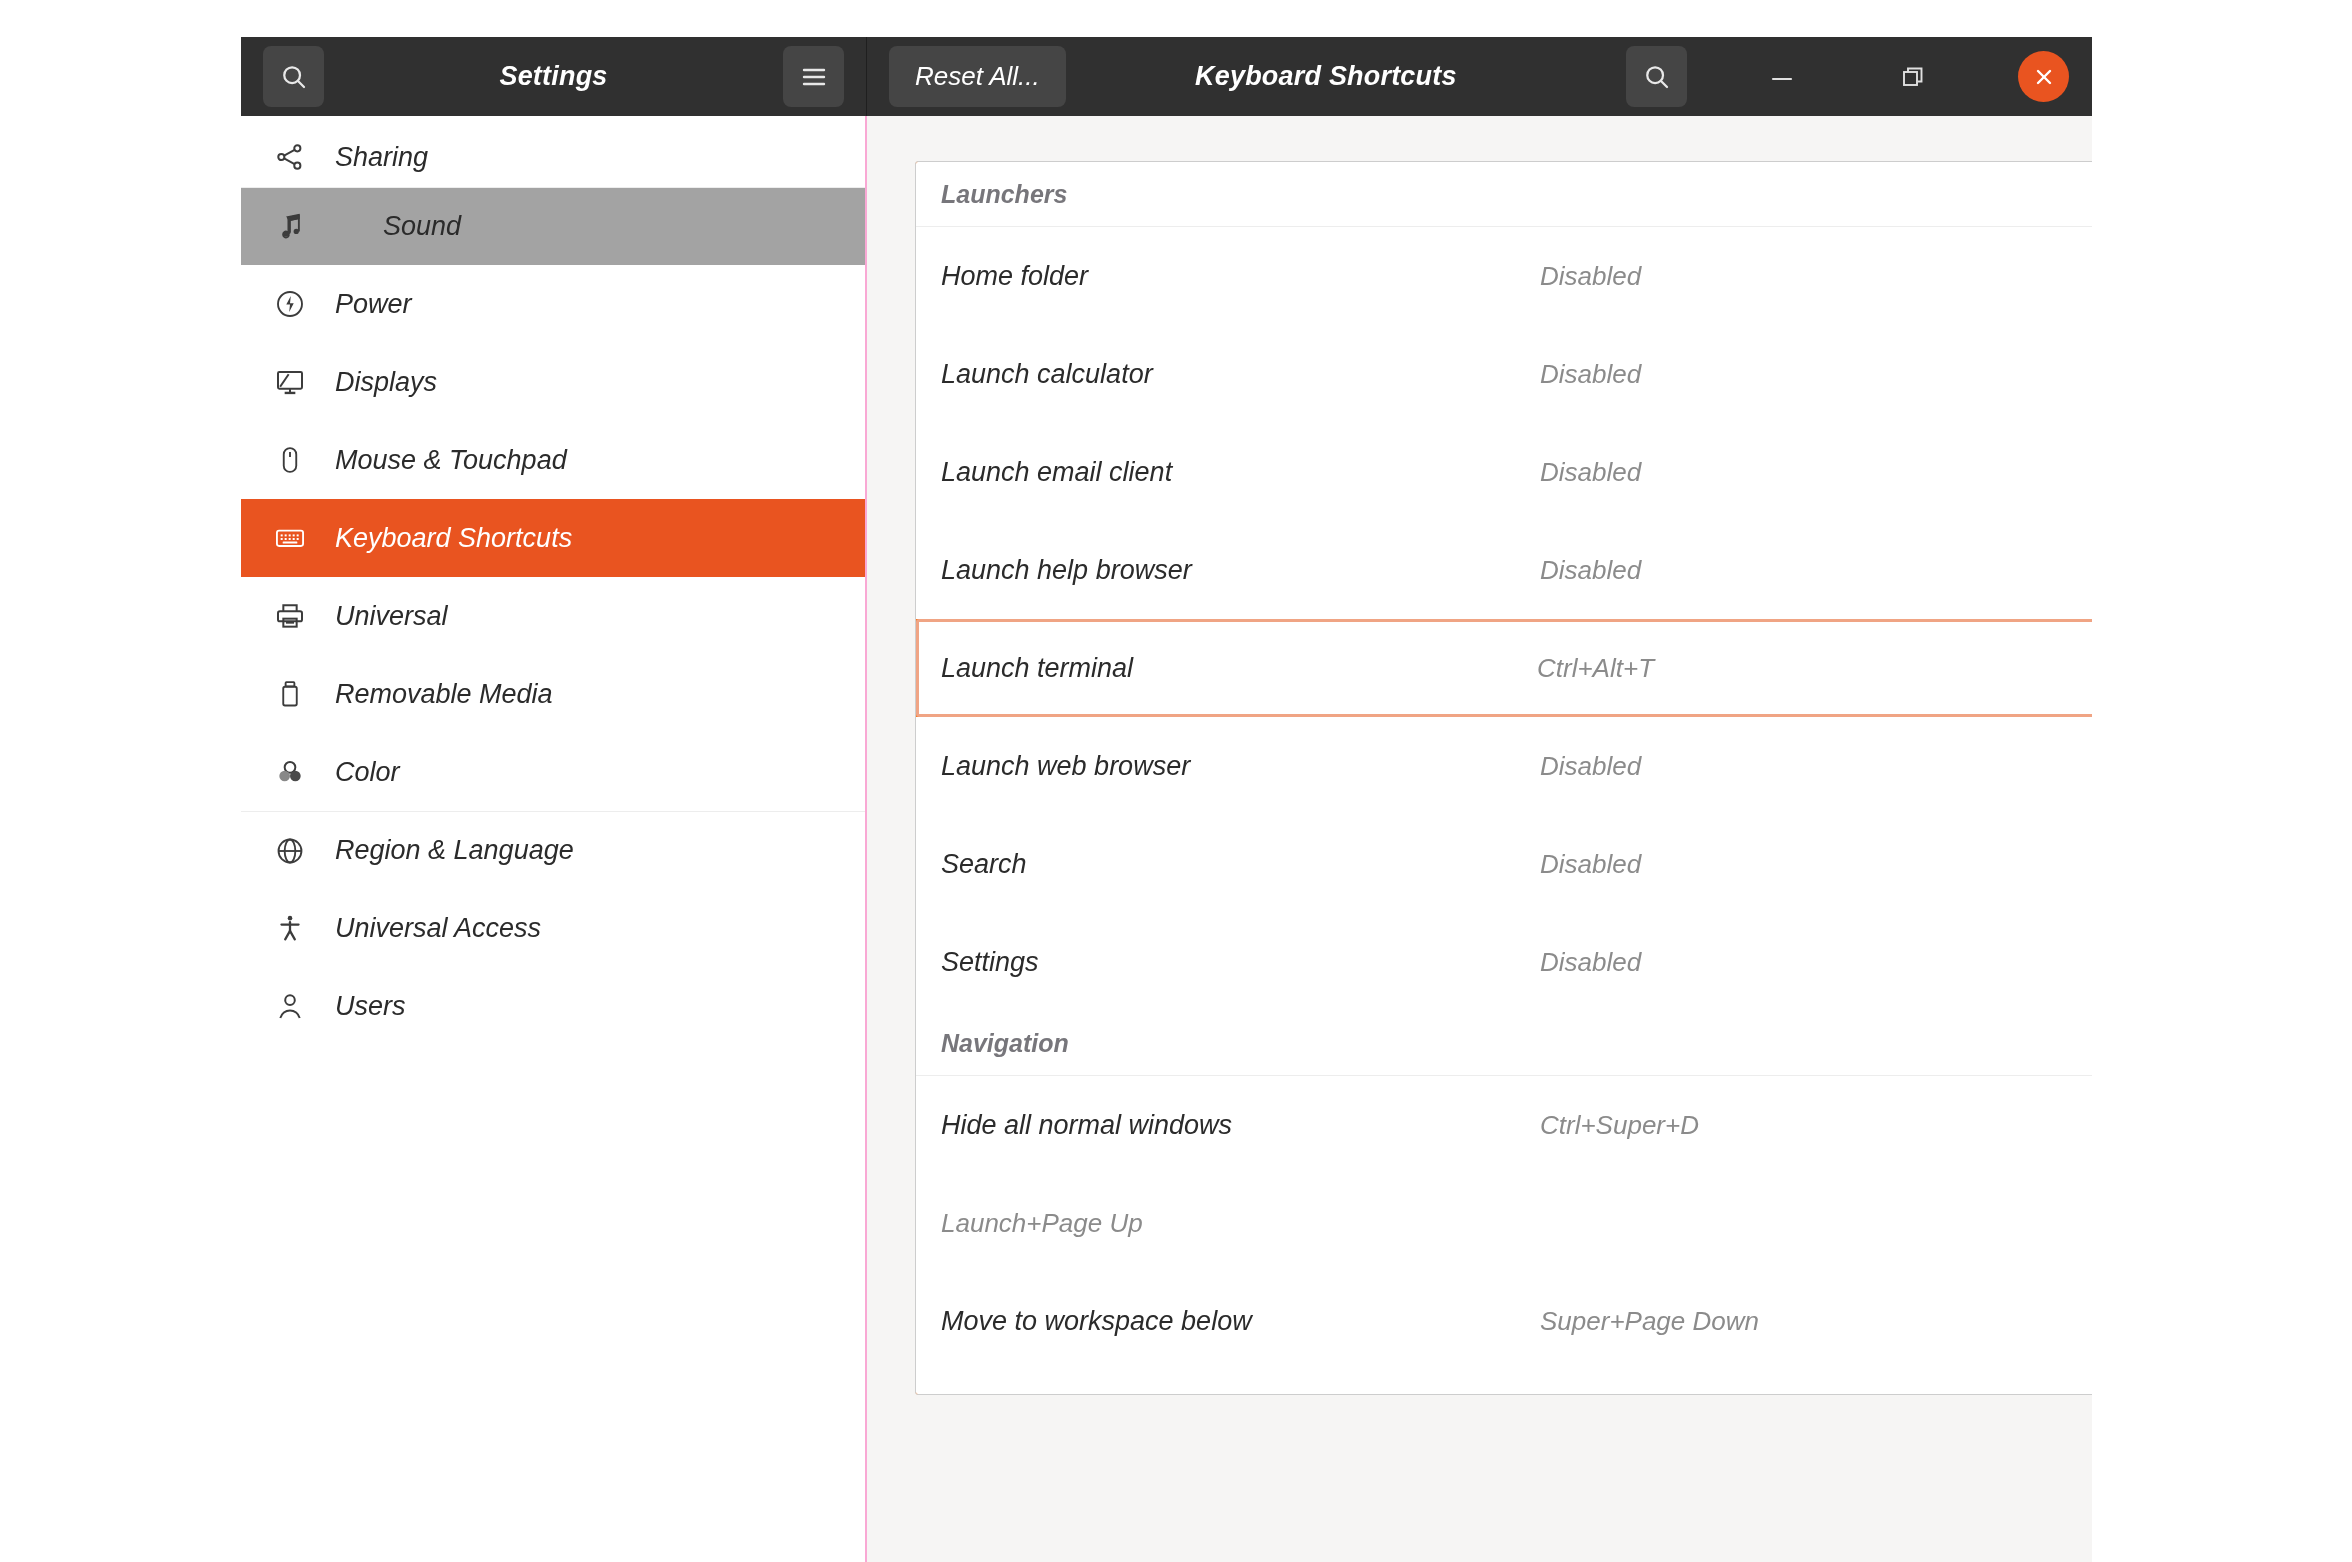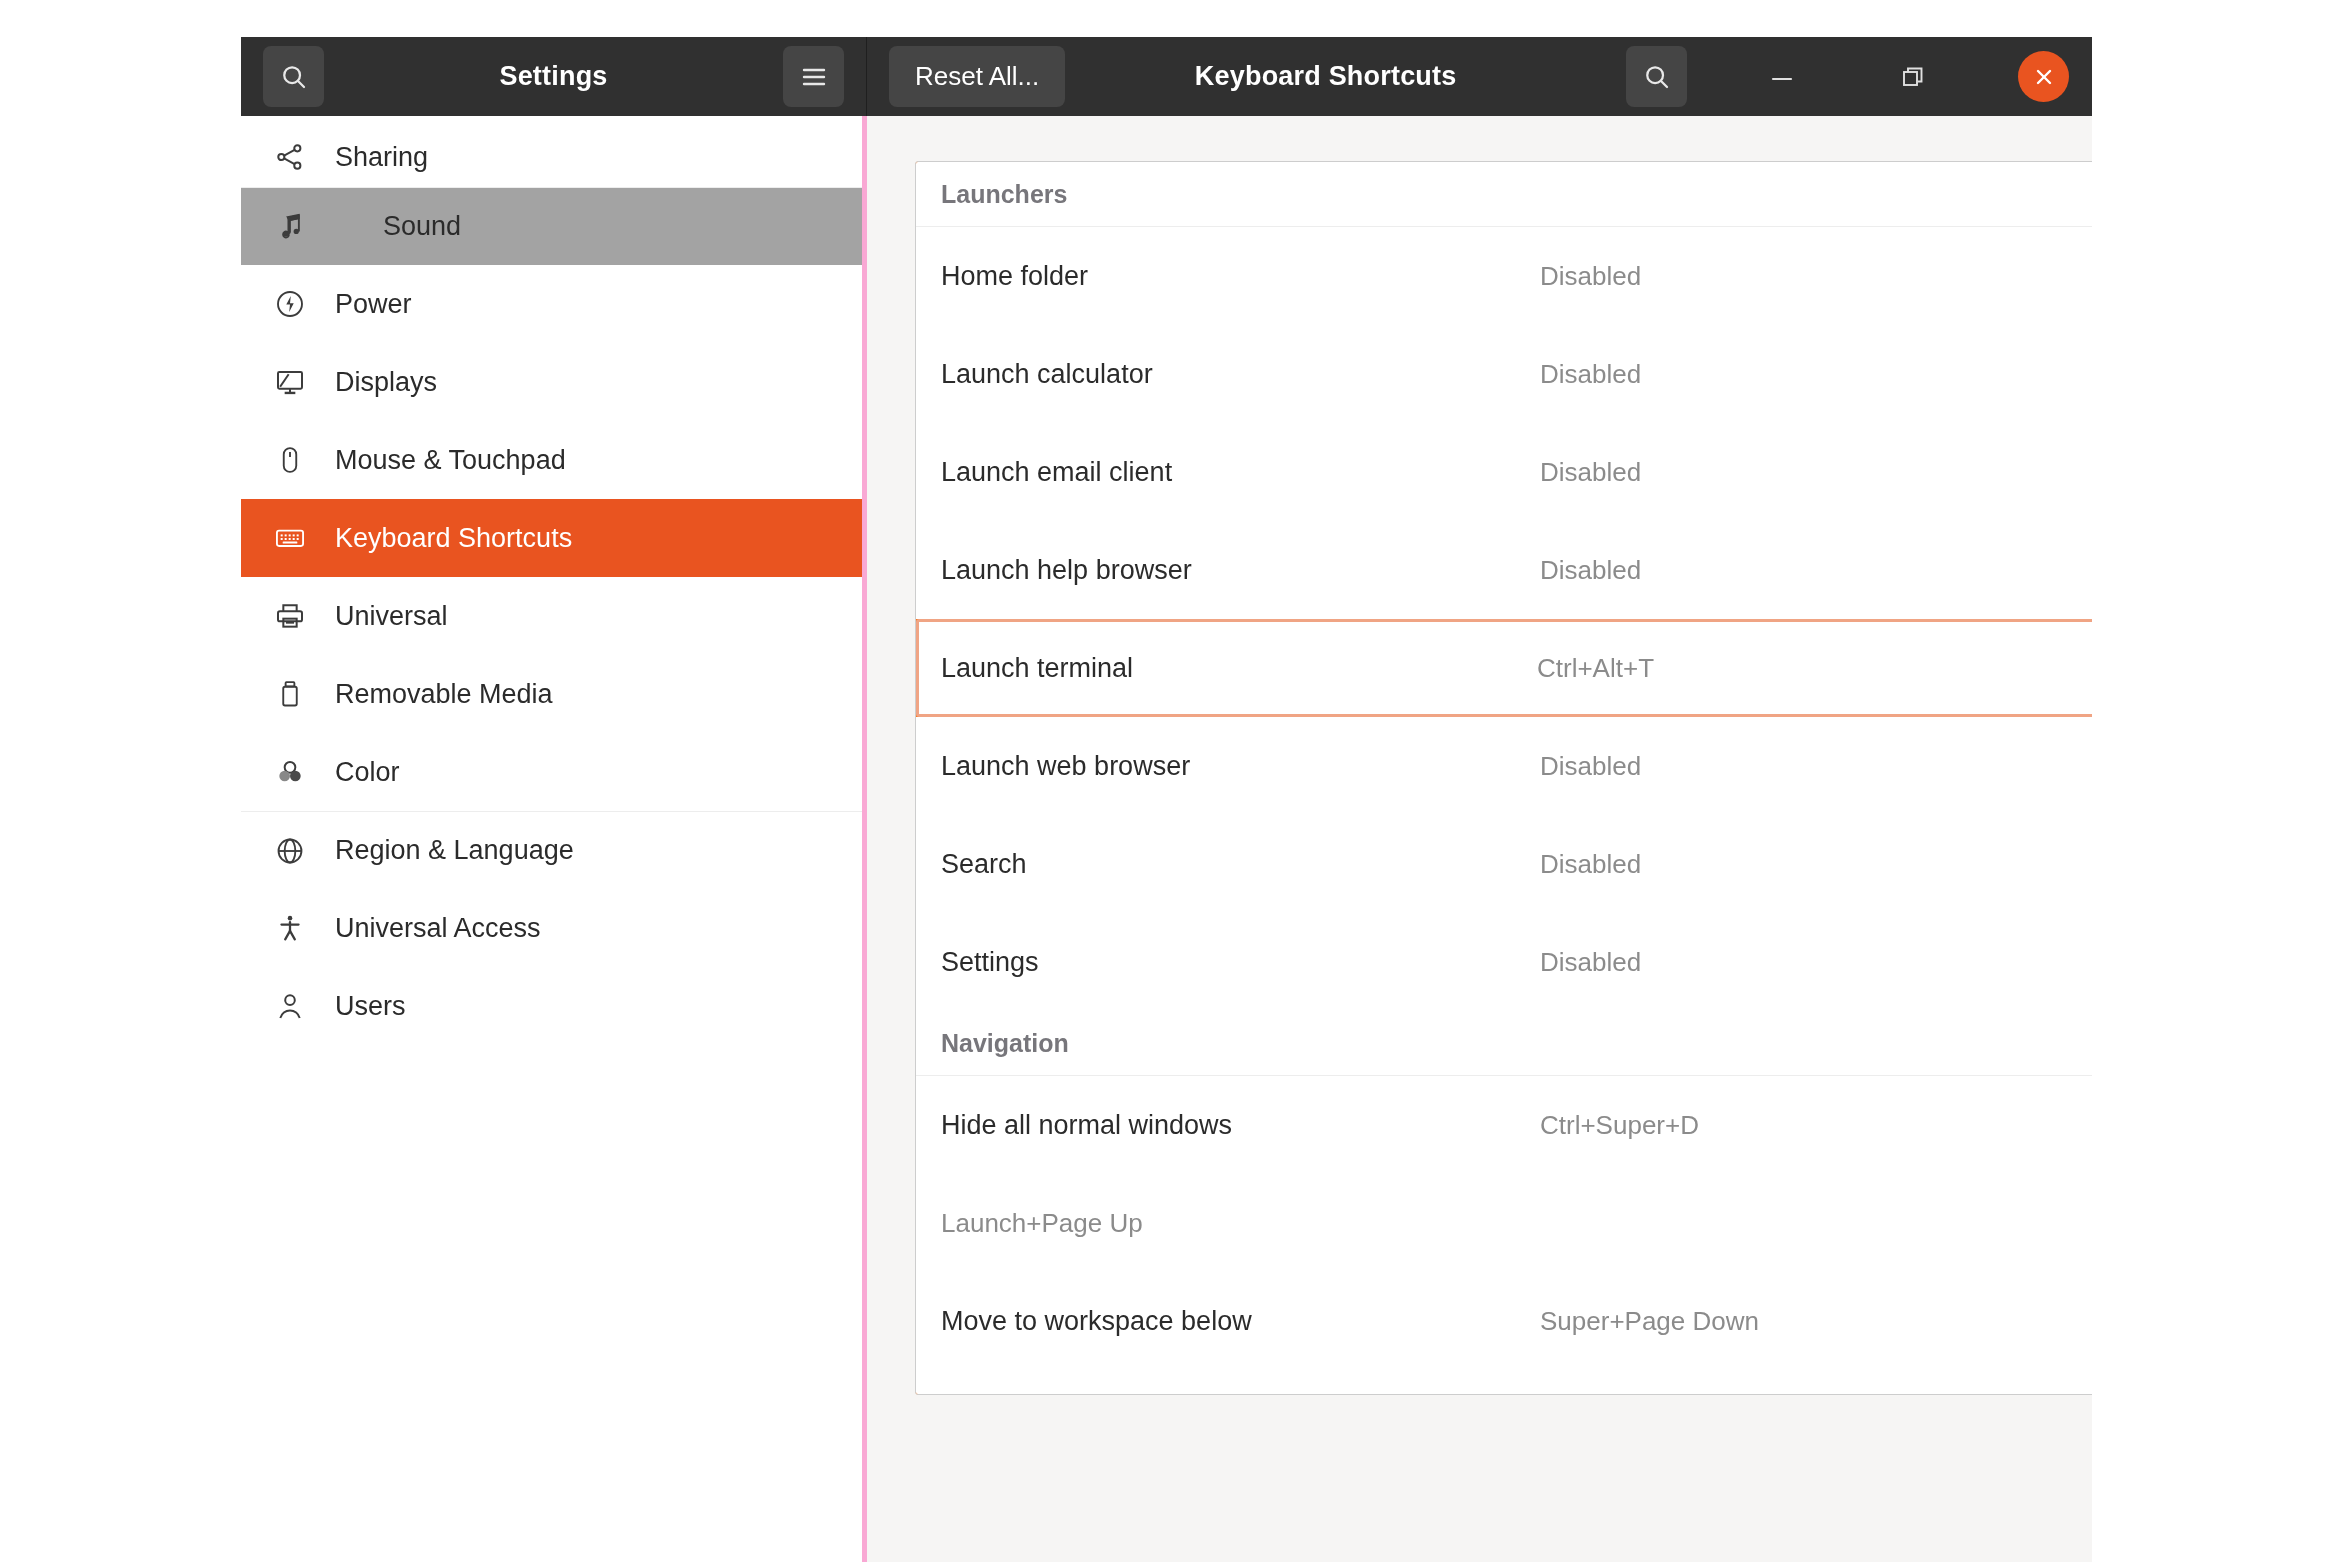--- a/index.html
+++ b/index.html
@@ -12,21 +12,21 @@
 
   #root { position: relative; width: 2352px; height: 1562px; background:#fff; }
 
   
   .window {
     position: absolute;
     left: 241px; top: 37px;
     width: 1851px; height: 1526px;
     background: #ffffff;
     overflow: hidden;
-    display: flex; flex-direction: column;
+    display: flex; flex-direction: column; font-style: italic;
   }
 
   
   .headerbar {
     display: flex; height: 79px; flex: 0 0 79px;
     background: #303030;
     color: #ffffff;
   }
   .hb-left {
     width: 626px; flex: 0 0 626px;
@@ -78,21 +78,21 @@
     display: flex; align-items: center; justify-content: center;
   }
 
   
   .body { flex: 1 1 auto; display: flex; min-height: 0; }
 
   
   .sidebar {
     width: 626px; flex: 0 0 626px;
     background: #ffffff;
-    border-right: 5px solid #f9a8d4;
+    border-right: 2px solid #f9a8d4;
     overflow: hidden;
   }
   .side-item {
     display: flex; align-items: center;
     height: 78px;
     padding-left: 26px;
     color: #2b2b2b;
     font-size: 27px;
     white-space: nowrap;
   }

